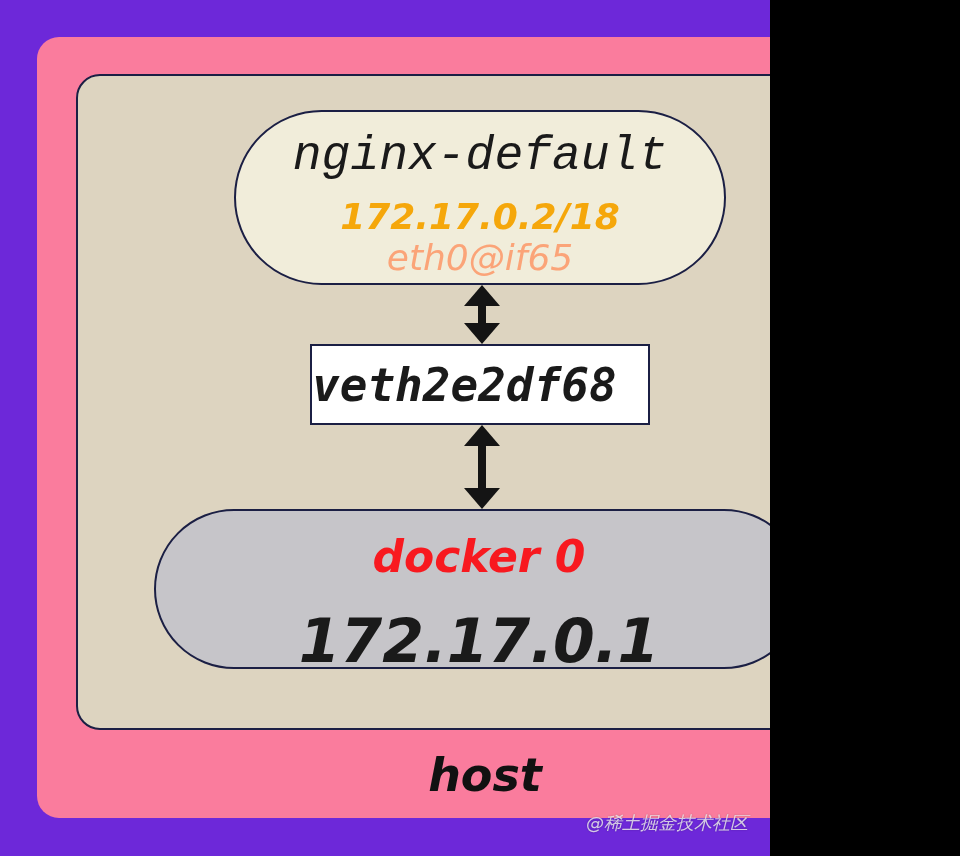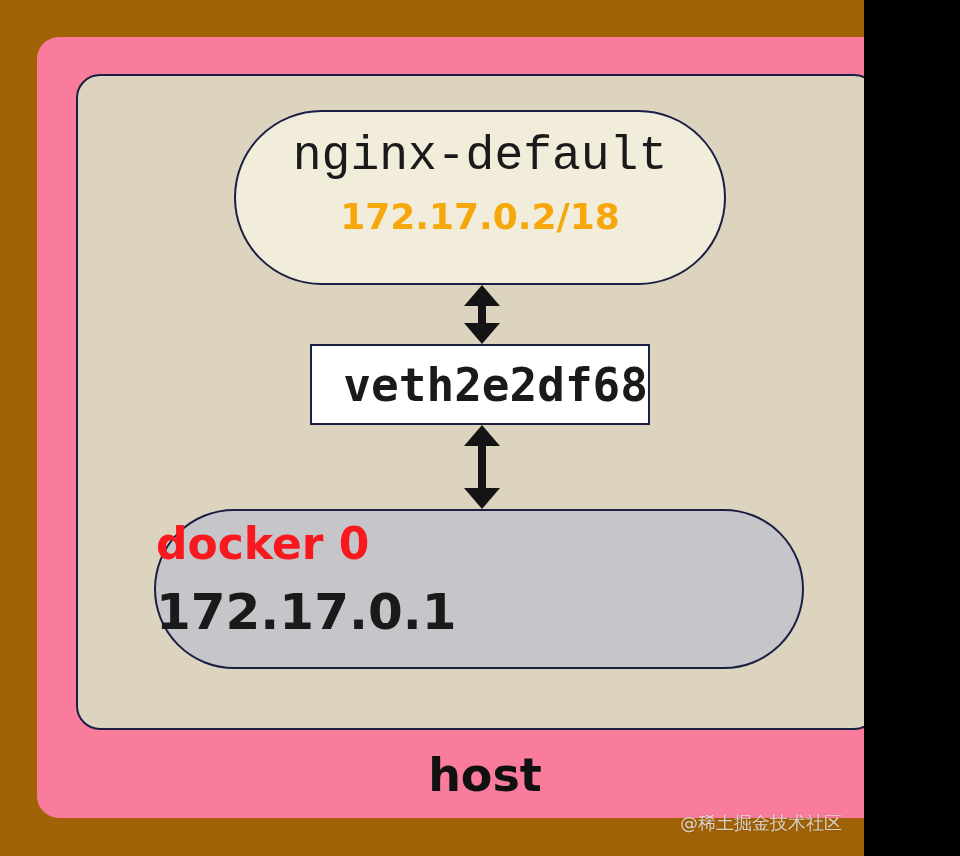--- a/index.html
+++ b/index.html
@@ -2,25 +2,26 @@
 <html><head>
 <meta charset="utf-8">
 <style>
   html, body {
     margin: 0;
     padding: 0;
     background: #000000;
   }
   .stage {
     position: relative;
-    width: 864px;
+    width: 770px;
     height: 856px;
-    background: #a16207;
+    background: #6d28d9;
     overflow: hidden;
     font-family: "DejaVu Sans", sans-serif;
+    font-style: italic;
   }
   .host-box {
     position: absolute;
     left: 37px;
     top: 37px;
     width: 885px;
     height: 781px;
     background: #fa7c9d;
     border-radius: 22px;
   }
@@ -81,52 +82,52 @@
     position: absolute;
     left: 232px;
     top: 268px;
     width: 340px;
     height: 81px;
     box-sizing: border-box;
     background: #ffffff;
     border: 2px solid #1b1f44;
     display: flex;
     align-items: center;
-    justify-content: flex-end;
+    justify-content: flex-start;
   }
   .veth-name {
     font-family: "DejaVu Sans Mono", monospace;
     font-size: 46px;
     font-weight: bold;
     color: #1a1a1a;
     white-space: nowrap;
   }
   .bridge-pill {
     position: absolute;
     left: 76px;
     top: 433px;
     width: 650px;
     height: 160px;
     box-sizing: border-box;
     background: #c6c5c9;
     border: 2px solid #1b1f44;
     border-radius: 80px;
-    text-align: left;
-    padding-top: 7px;
+    text-align: center;
+    padding-top: 20px;
   }
   .bridge-name {
     font-size: 44px;
     line-height: 52px;
     font-weight: bold;
     color: #f8191f;
     white-space: nowrap;
   }
   .bridge-ip {
-    margin-top: 16px;
-    font-size: 50px;
+    margin-top: 32px;
+    font-size: 60px;
     line-height: 52px;
     font-weight: bold;
     color: #1a1a1a;
     white-space: nowrap;
   }
   .host-label {
     position: absolute;
     left: 11px;
     right: 0;
     top: 708px;
@@ -152,20 +153,21 @@
 
 <div class="stage">
 
   <div class="host-box">
 
     <div class="netns-box">
 
       <div class="container-pill">
         <div class="container-name">nginx-default</div>
         <div class="container-ip">172.17.0.2/18</div>
+        <div class="container-iface">eth0@if65</div>
       </div>
 
       <svg class="arrow arrow-1" width="46" height="59" viewBox="0 0 46 59">
         <line x1="23" y1="16" x2="23" y2="43" stroke="#141414" stroke-width="8"></line>
         <polygon points="23,0 5,21 41,21" fill="#141414"></polygon>
         <polygon points="23,59 5,38 41,38" fill="#141414"></polygon>
       </svg>
 
       <div class="veth-box">
         <span class="veth-name">veth2e2df68</span>

